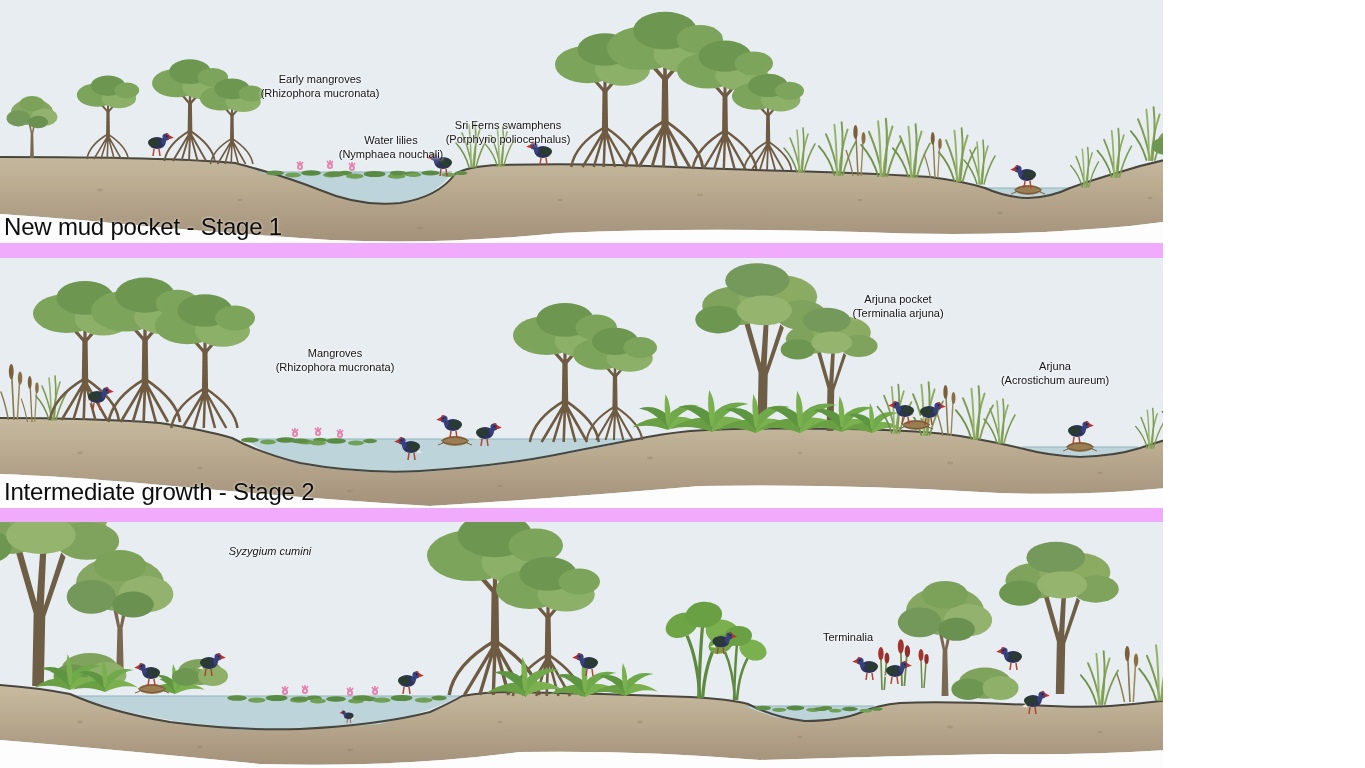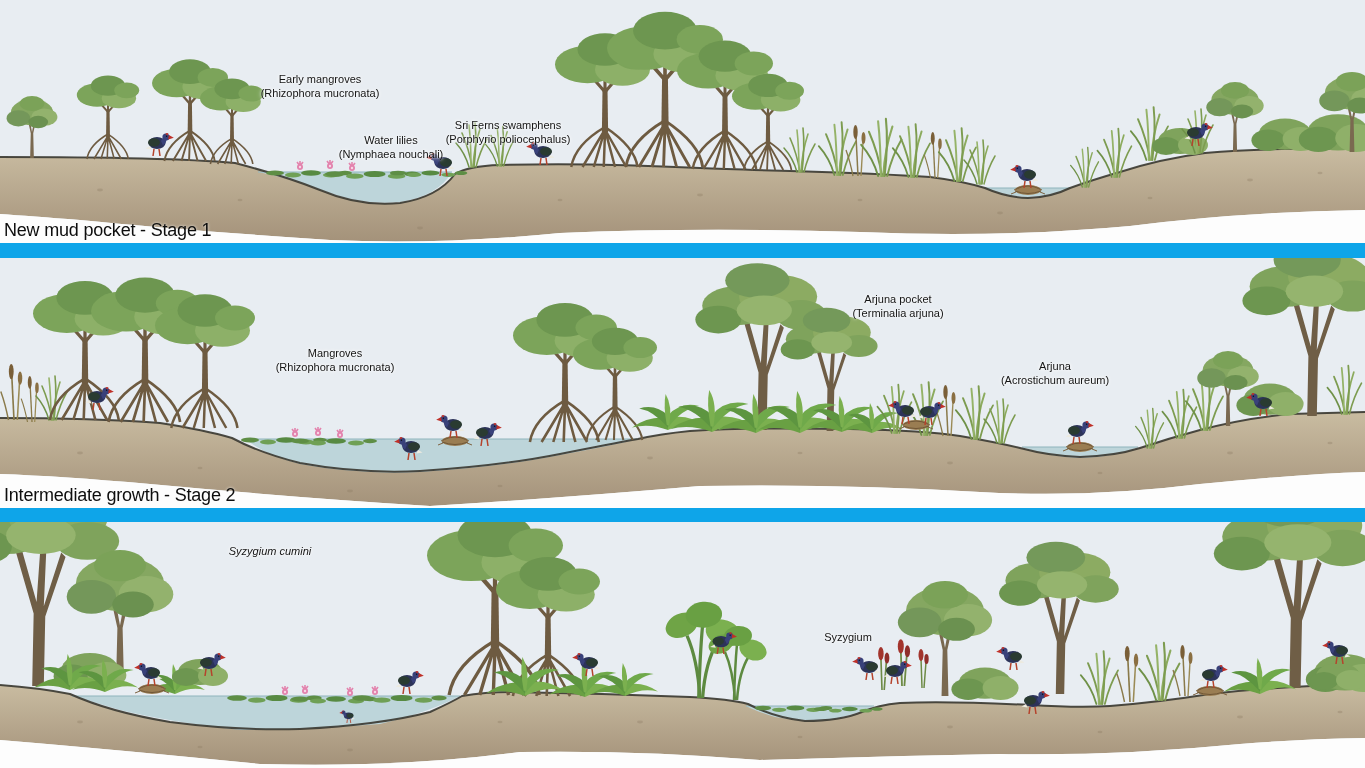--- a/index.html
+++ b/index.html
@@ -1,31 +1,31 @@
 <!DOCTYPE html>
 <html><head>
 <meta charset="utf-8">
 <title>Wetland succession diagram</title>
 <style>
   *{margin:0;padding:0;box-sizing:border-box}
   html,body{background:#ffffff}
   body{font-family:"Liberation Sans",sans-serif}
-  #figure-wrap{position:relative;width:1365px;height:768px;background:#0ea5e9;overflow:hidden}
+  #figure-wrap{position:relative;width:1163px;height:768px;background:#f0abfc;overflow:hidden}
   .panel{position:absolute;left:0;width:1365px;overflow:hidden;background:#ffffff}
   #panel1{top:0;height:243px}
   #panel2{top:258px;height:250px}
   #panel3{top:522px;height:246px}
   .panel svg.scene{position:absolute;left:0;top:0;display:block}
   .annot{position:absolute;transform:translateX(-50%);text-align:center;font-size:11px;line-height:1.3;
          color:#141414;white-space:nowrap;text-shadow:0 0 3px #fff,0 0 5px #fff}
   .annot .l1{display:block}
   .annot .l2{display:block;}
   .annot.italic-name .l1{font-style:italic}
   .annot span:empty{display:none}
-  .stage{position:absolute;left:4px;bottom:2px;font-size:18px;letter-spacing:-0.2px;color:#0d0d0d;
+  .stage{position:absolute;left:4px;bottom:2px;font-size:24px;letter-spacing:-0.2px;color:#0d0d0d;
          text-shadow:0 0 3px rgba(255,255,255,.85)}
 </style>
 </head>
 <body>
 
 <svg width="0" height="0" style="position:absolute" aria-hidden="true">
 <defs>
   <linearGradient id="mudG" x1="0" y1="0" x2="0" y2="1">
     <stop offset="0" stop-color="#c9bca1"></stop>
     <stop offset="1" stop-color="#a4927a"></stop>
@@ -391,18 +391,18 @@
         <use href="#bird" transform="translate(1212,166) scale(-1,1)"></use>
         <use href="#bird" transform="translate(1338,142)"></use>
       </g>
     </svg>
 
     <div class="annot italic-name" style="left:270px;top:22px">
       <span class="l1">Syzygium cumini</span>
 
     </div>
     <div class="annot" style="left:848px;top:108px">
-      <span class="l1">Syzygium</span>
+      <span class="l1">Terminalia</span>
 
     </div>
   </div>
 
 </div>
 
 </body></html>

